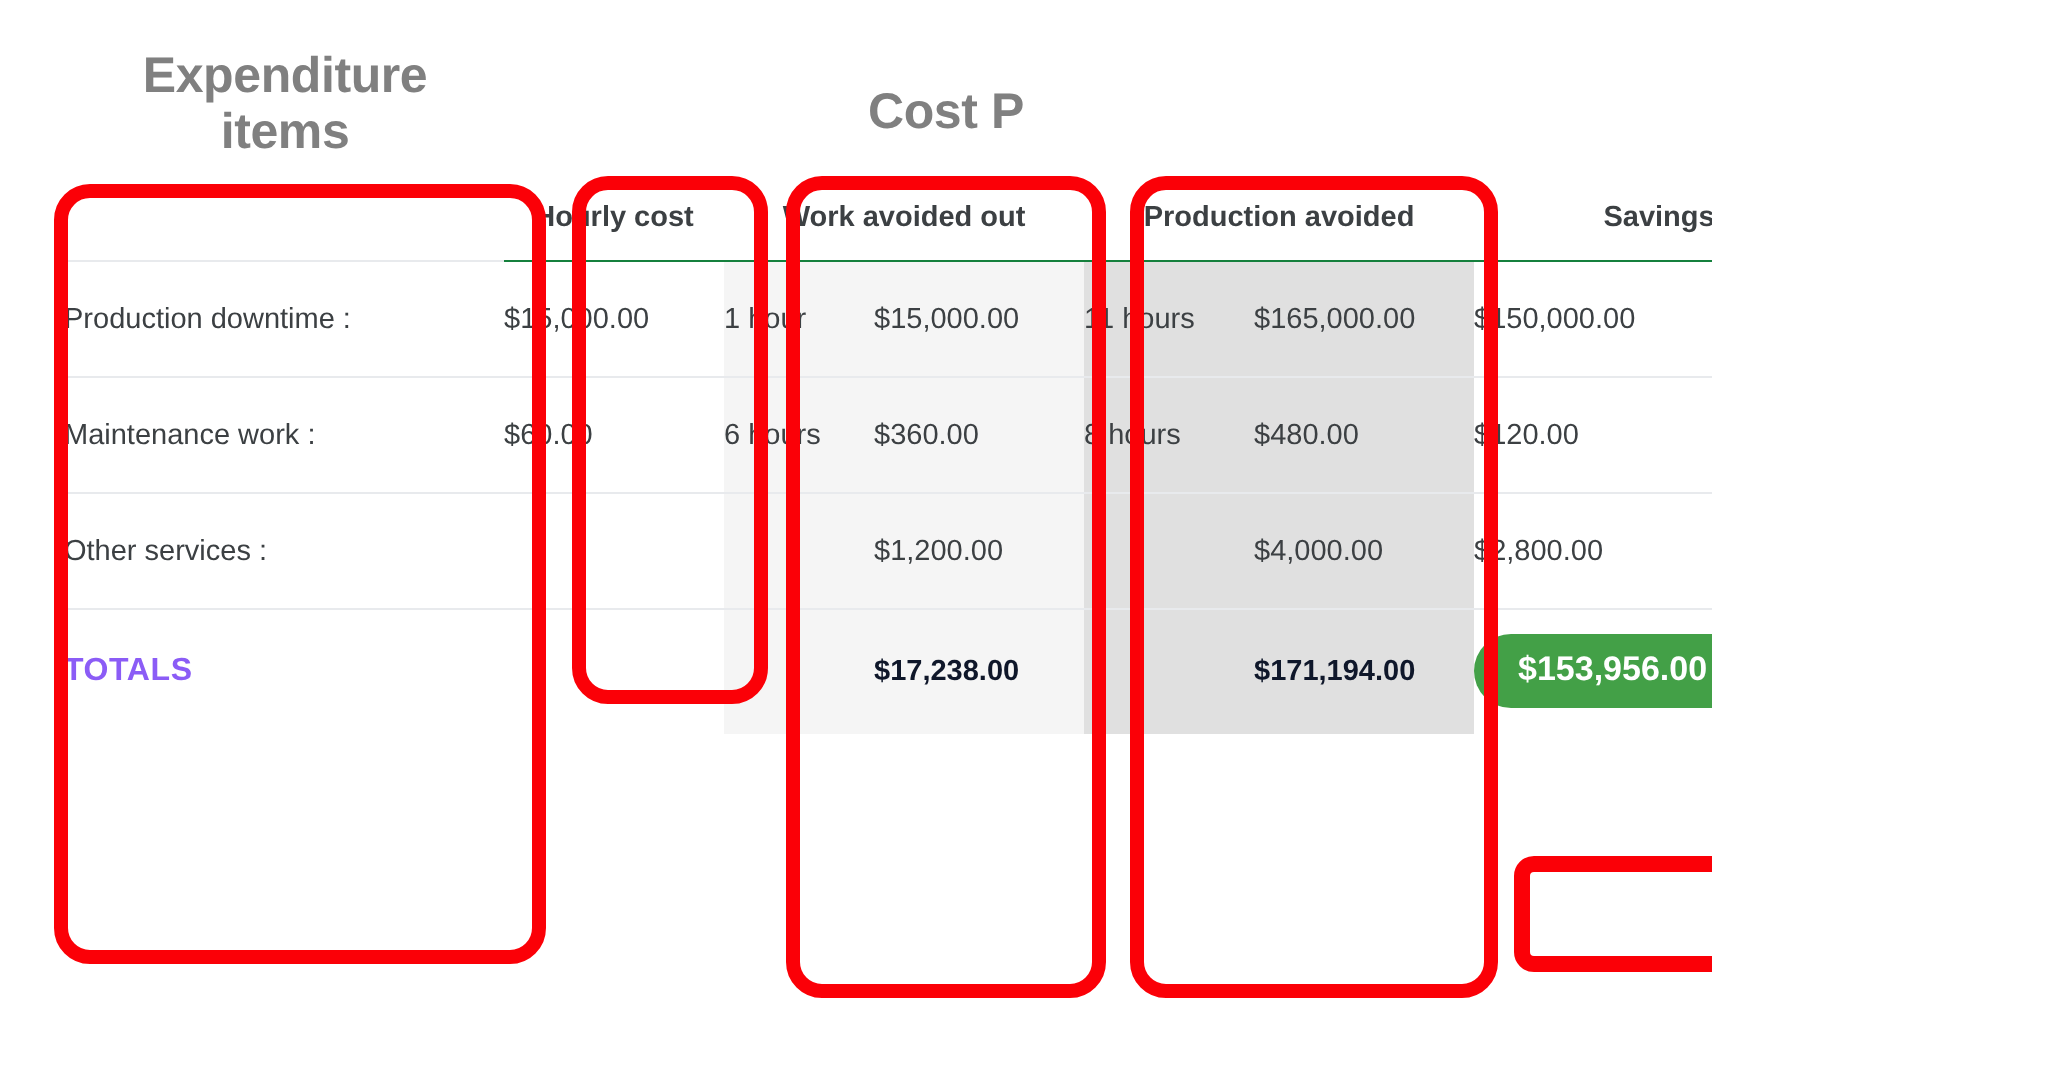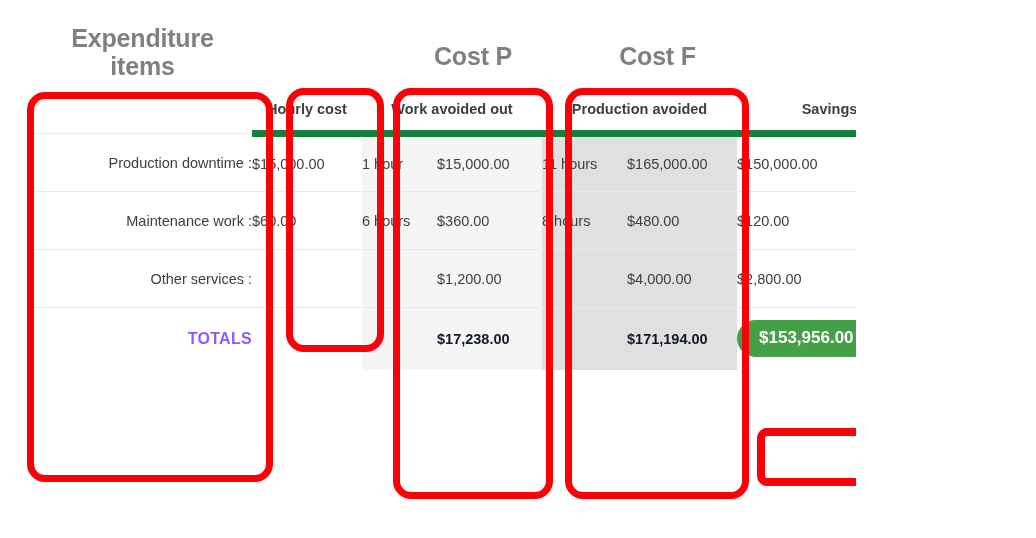--- a/index.html
+++ b/index.html
@@ -63,31 +63,31 @@
   col.c-fv      { width: 110px; }
   col.c-sav     { width: 185px; }
 
   thead th {
     height: 42px;
     font-weight: bold;
     font-size: 14px;
     color: #202124;
     text-align: center;
     background: #ffffff;
-    border-bottom: 7px solid #15803d;
+    border-bottom: 1px solid #15803d;
   }
   thead th.blank { border-bottom: 1px solid #e8eaed; }
 
   tbody tr { height: 58px; }
   tbody tr td { border-bottom: 1px solid #e8eaed; }
   tbody tr.totals-row td { border-bottom: none; }
   tbody tr.totals-row { height: 62px; }
 
   td.item-cell {
-    text-align: right;
+    text-align: left;
     padding-left: 19px;
     color: #3c4043;
     font-size: 14.5px;
   }
   tr.totals-row td.item-cell {
     font-weight: bold;
     color: #8b5cf6;
     font-size: 16px;
     letter-spacing: 0.3px;
   }
@@ -142,21 +142,20 @@
   }
 </style>
 </head>
 <body>
 
 <div id="stage">
 
   <div class="anno-title" id="title-expenditure">Expenditure
 items</div>
   <div class="anno-title" id="title-costp">Cost P</div>
-  <div class="anno-title" id="title-costf">Cost F</div>
   <div class="anno-title" id="title-savings">Savings</div>
 
   <div id="table-wrap">
     <table class="calc">
       <colgroup>
         <col class="c-item">
           <col class="c-hourly">
         <col class="c-pu">
           <col class="c-pv">
         <col class="c-fu">

